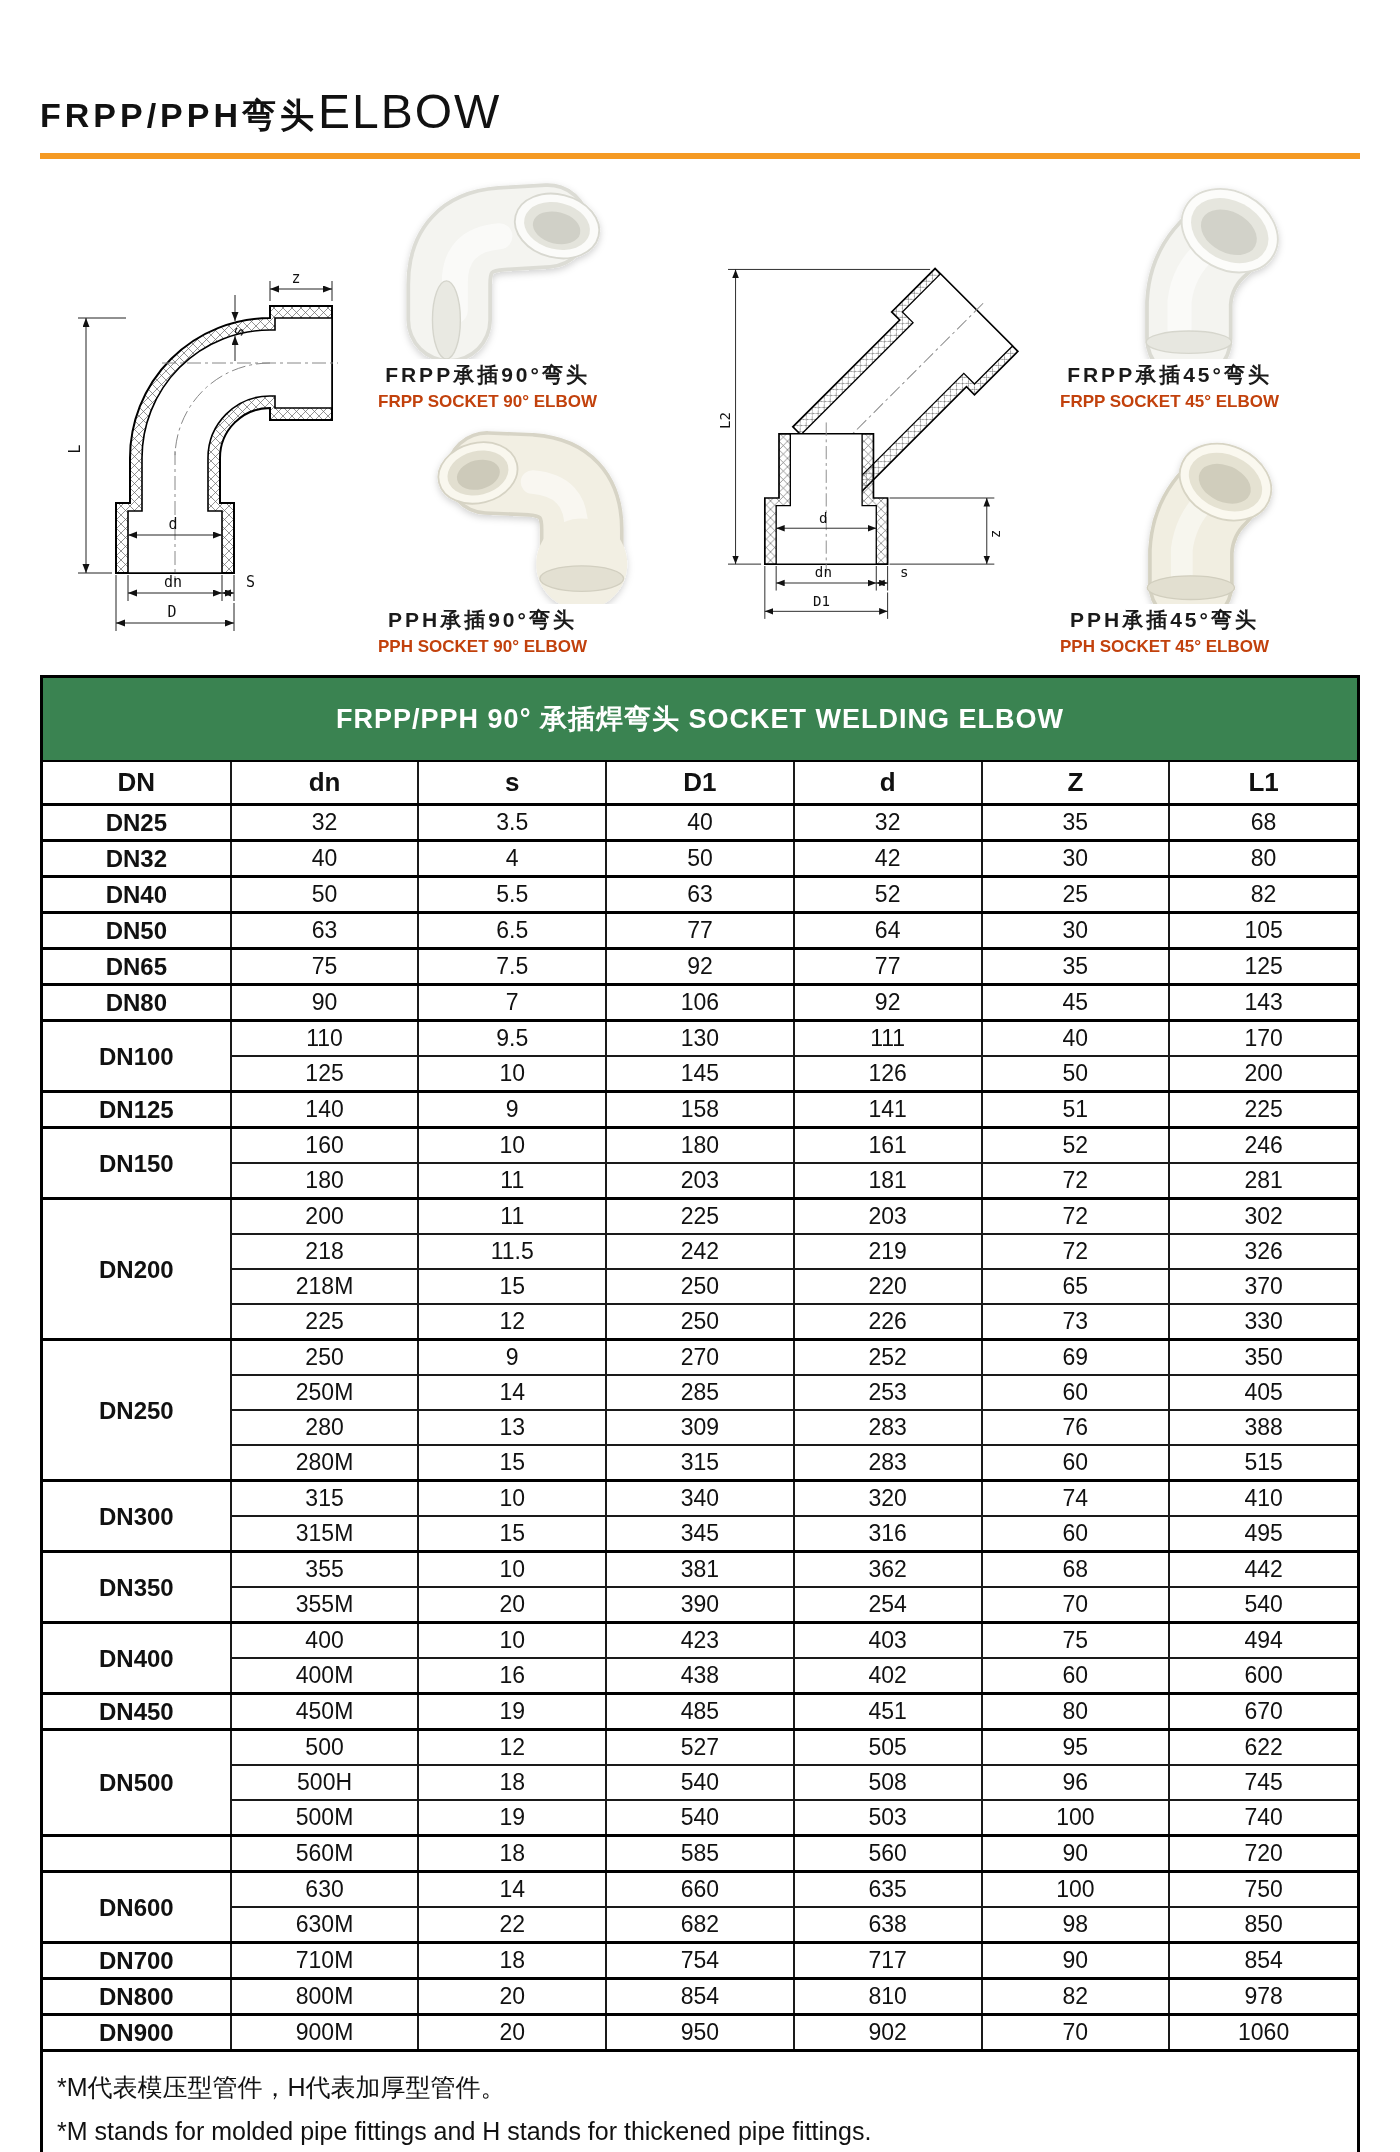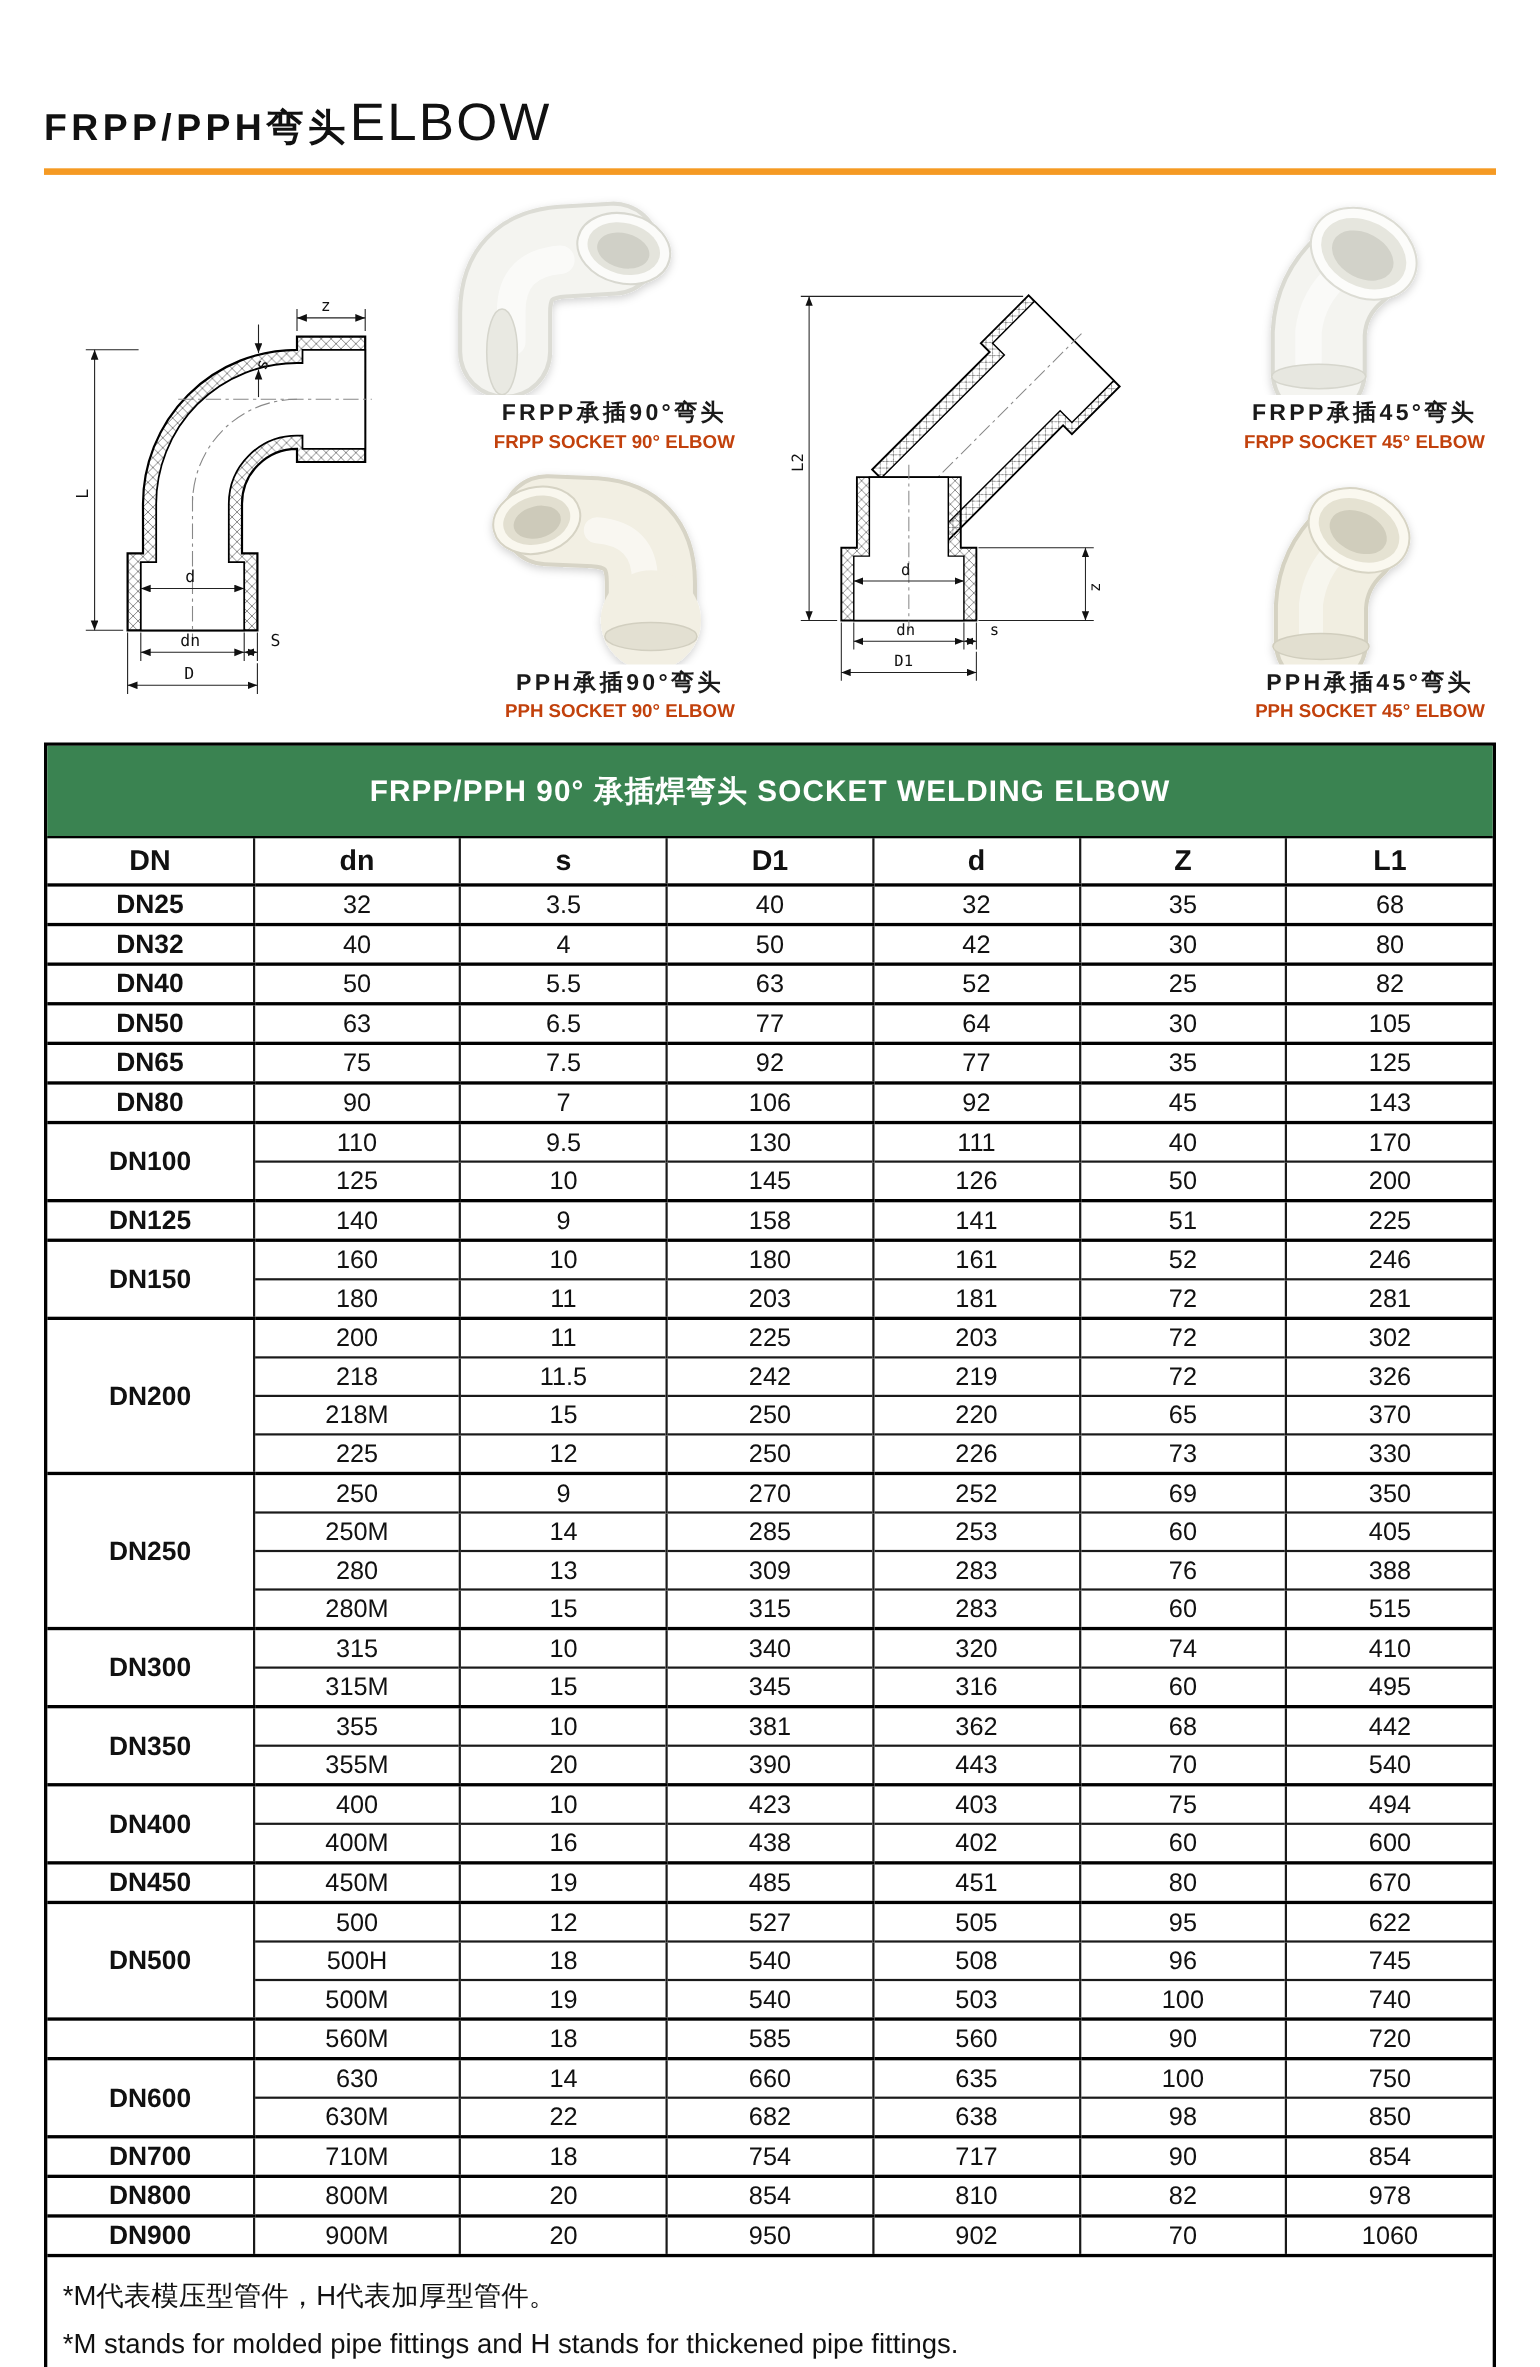--- a/index.html
+++ b/index.html
@@ -10,21 +10,21 @@
   
   .page-header{
     display:flex;justify-content:flex-start;align-items:flex-end;
     margin:0 40px;padding:84px 0 14px;border-bottom:6px solid #f59a23;
   }
   .title-zh{font-size:34px;font-weight:bold;letter-spacing:4px;margin:0;}
   .title-en{font-size:48px;font-weight:normal;letter-spacing:2px;}
   
   .figures{display:flex;margin:14px 40px 6px;height:494px;}
   .tech{flex:none;}
-  .photo-col{flex:none;display:flex;flex-direction:column;align-items:flex-end;}
+  .photo-col{flex:none;display:flex;flex-direction:column;align-items:flex-start;}
   .plabel{text-align:center;margin:2px 0 10px;}
   .plabel .zh{font-size:21px;font-weight:bold;letter-spacing:3px;color:#1a1a1a;}
   .plabel .en{font-size:17px;font-weight:bold;margin-top:3px;color:#c2410c;}
   
   .table-wrap{margin:8px 40px 0;border:3px solid #000;}
   .tbl-title{
     background:#3a8351;color:#fff;text-align:center;
     font-size:27px;font-weight:bold;letter-spacing:1px;padding:23px 0;
     border-bottom:2px solid #000;
   }
@@ -442,21 +442,21 @@
           <td>10</td>
           <td>381</td>
           <td>362</td>
           <td>68</td>
           <td>442</td>
         </tr>
         <tr>
           <td>355M</td>
           <td>20</td>
           <td>390</td>
-          <td>443</td>
+          <td>254</td>
           <td>70</td>
           <td>540</td>
         </tr>
         <tr class="group-start">
           <td class="dn-cell" rowspan="2">DN400</td>
           <td>400</td>
           <td>10</td>
           <td>423</td>
           <td>403</td>
           <td>75</td>

